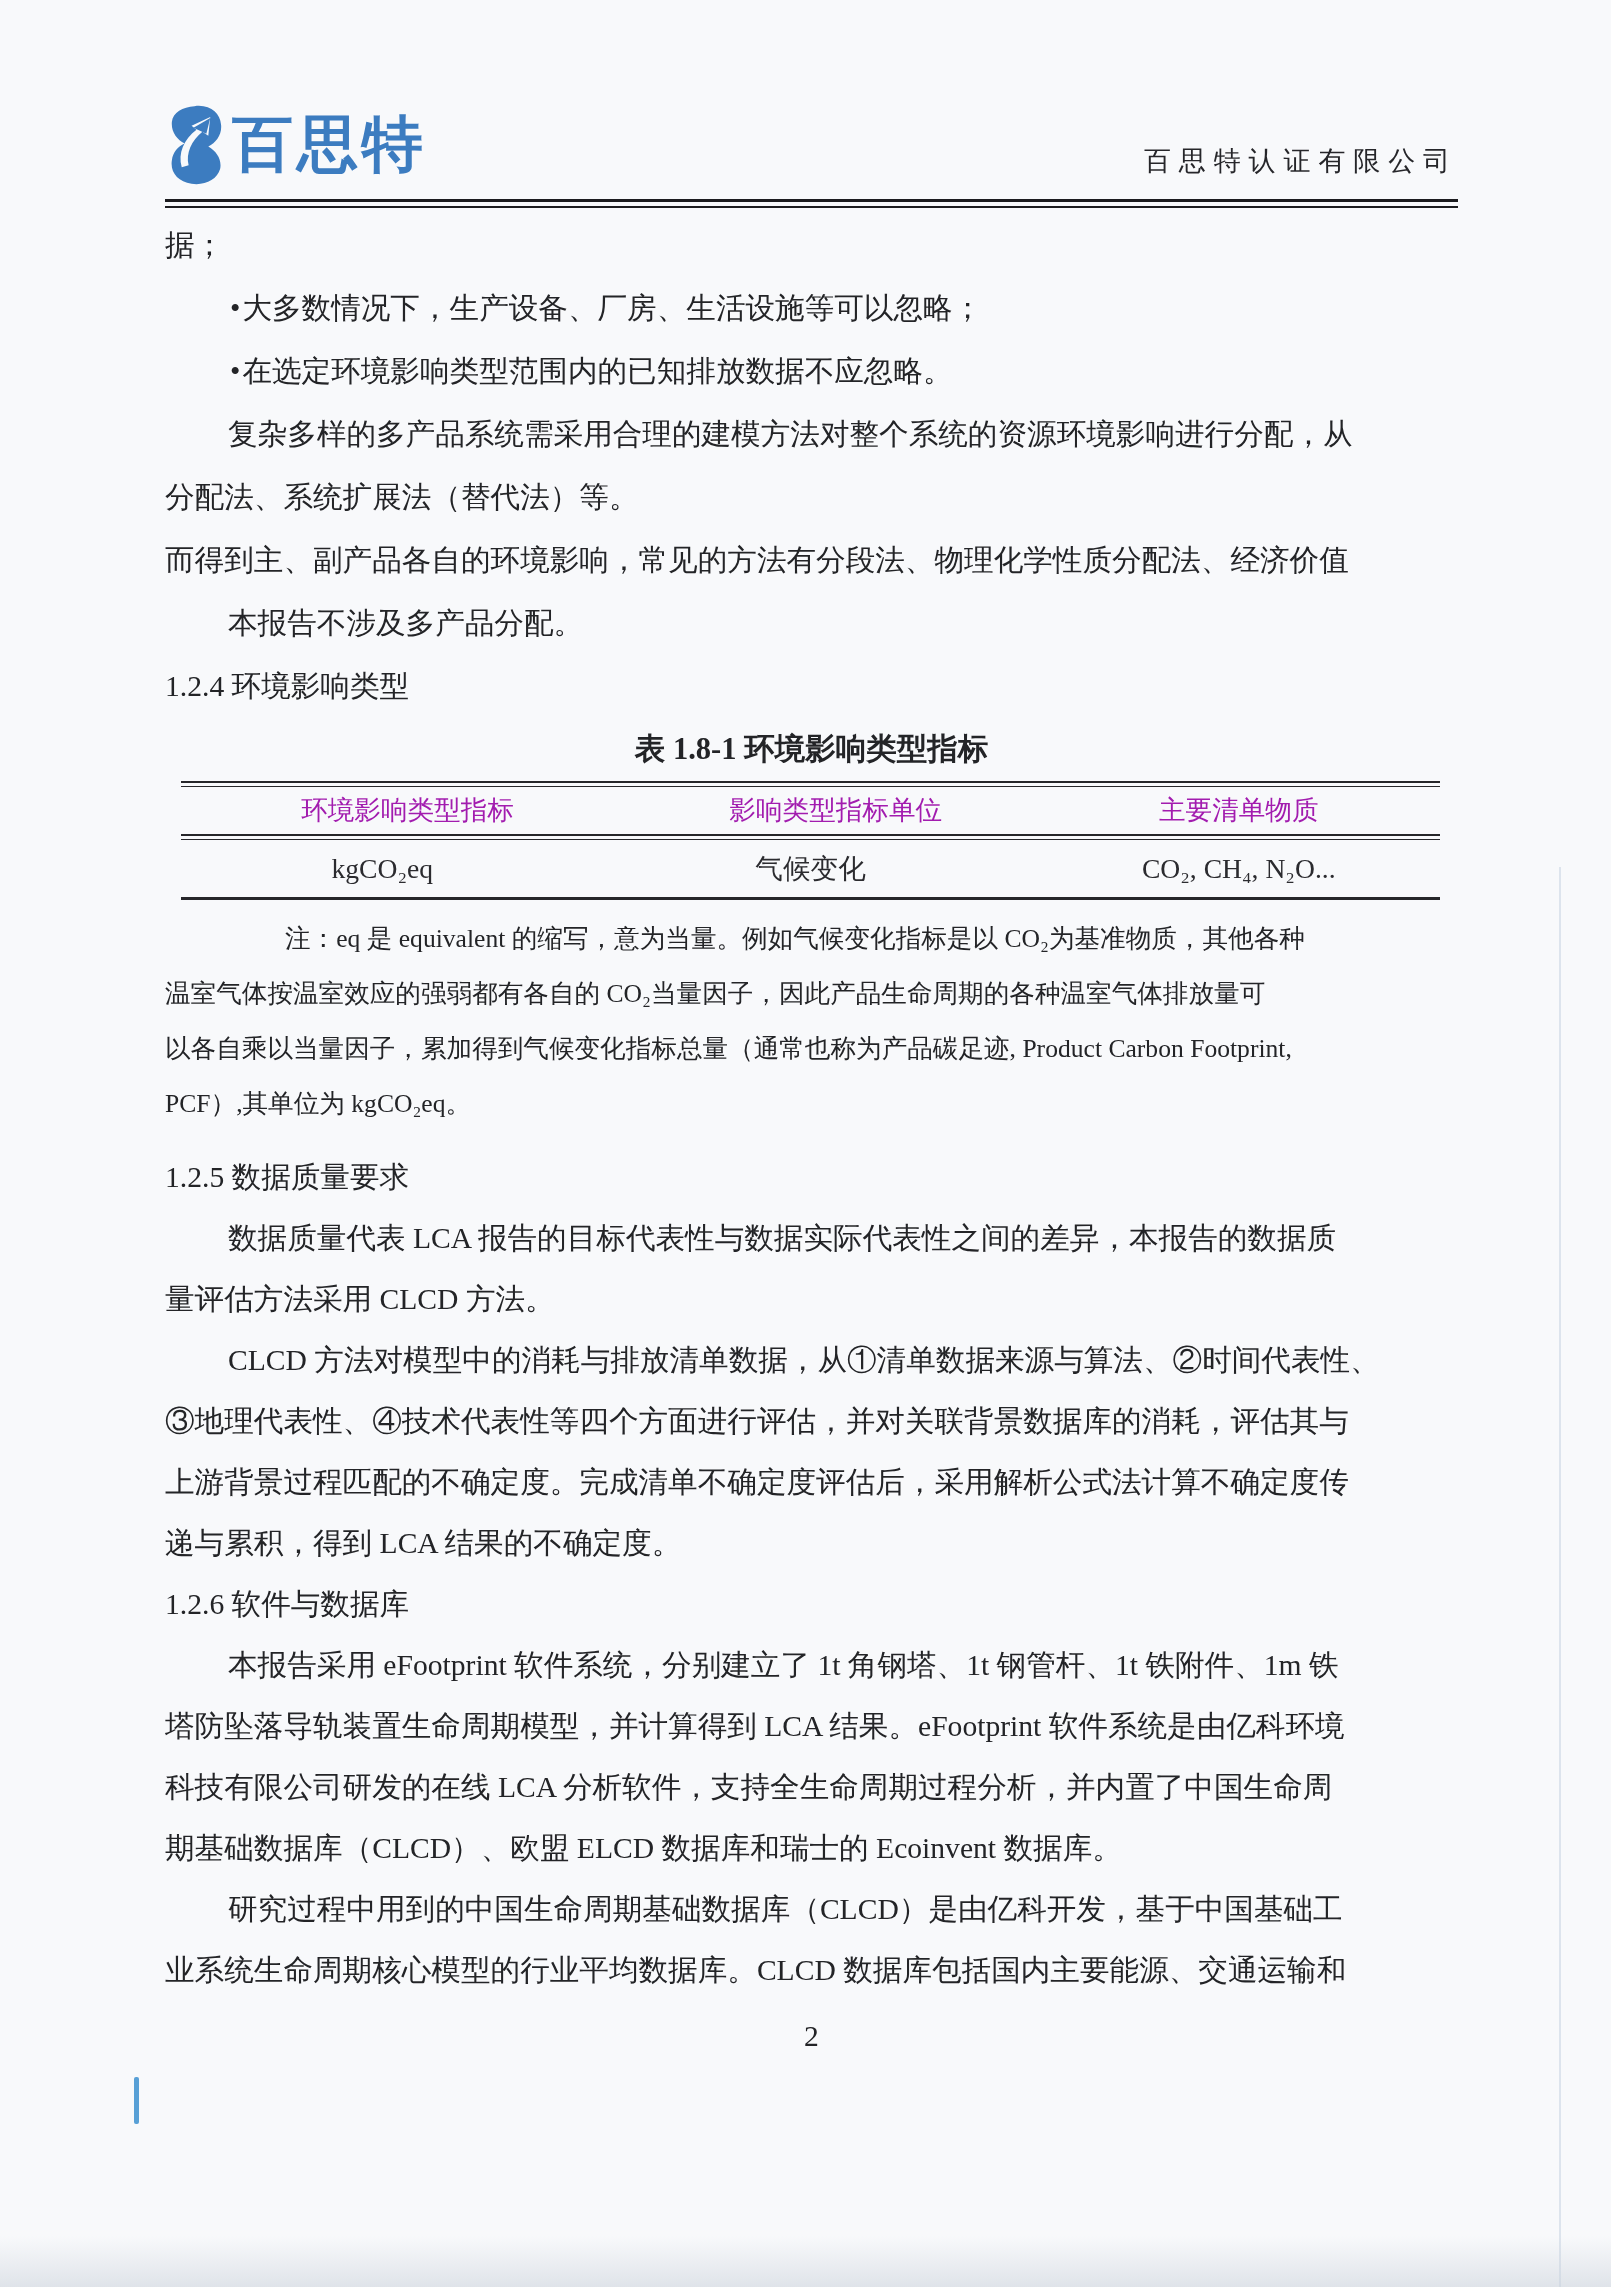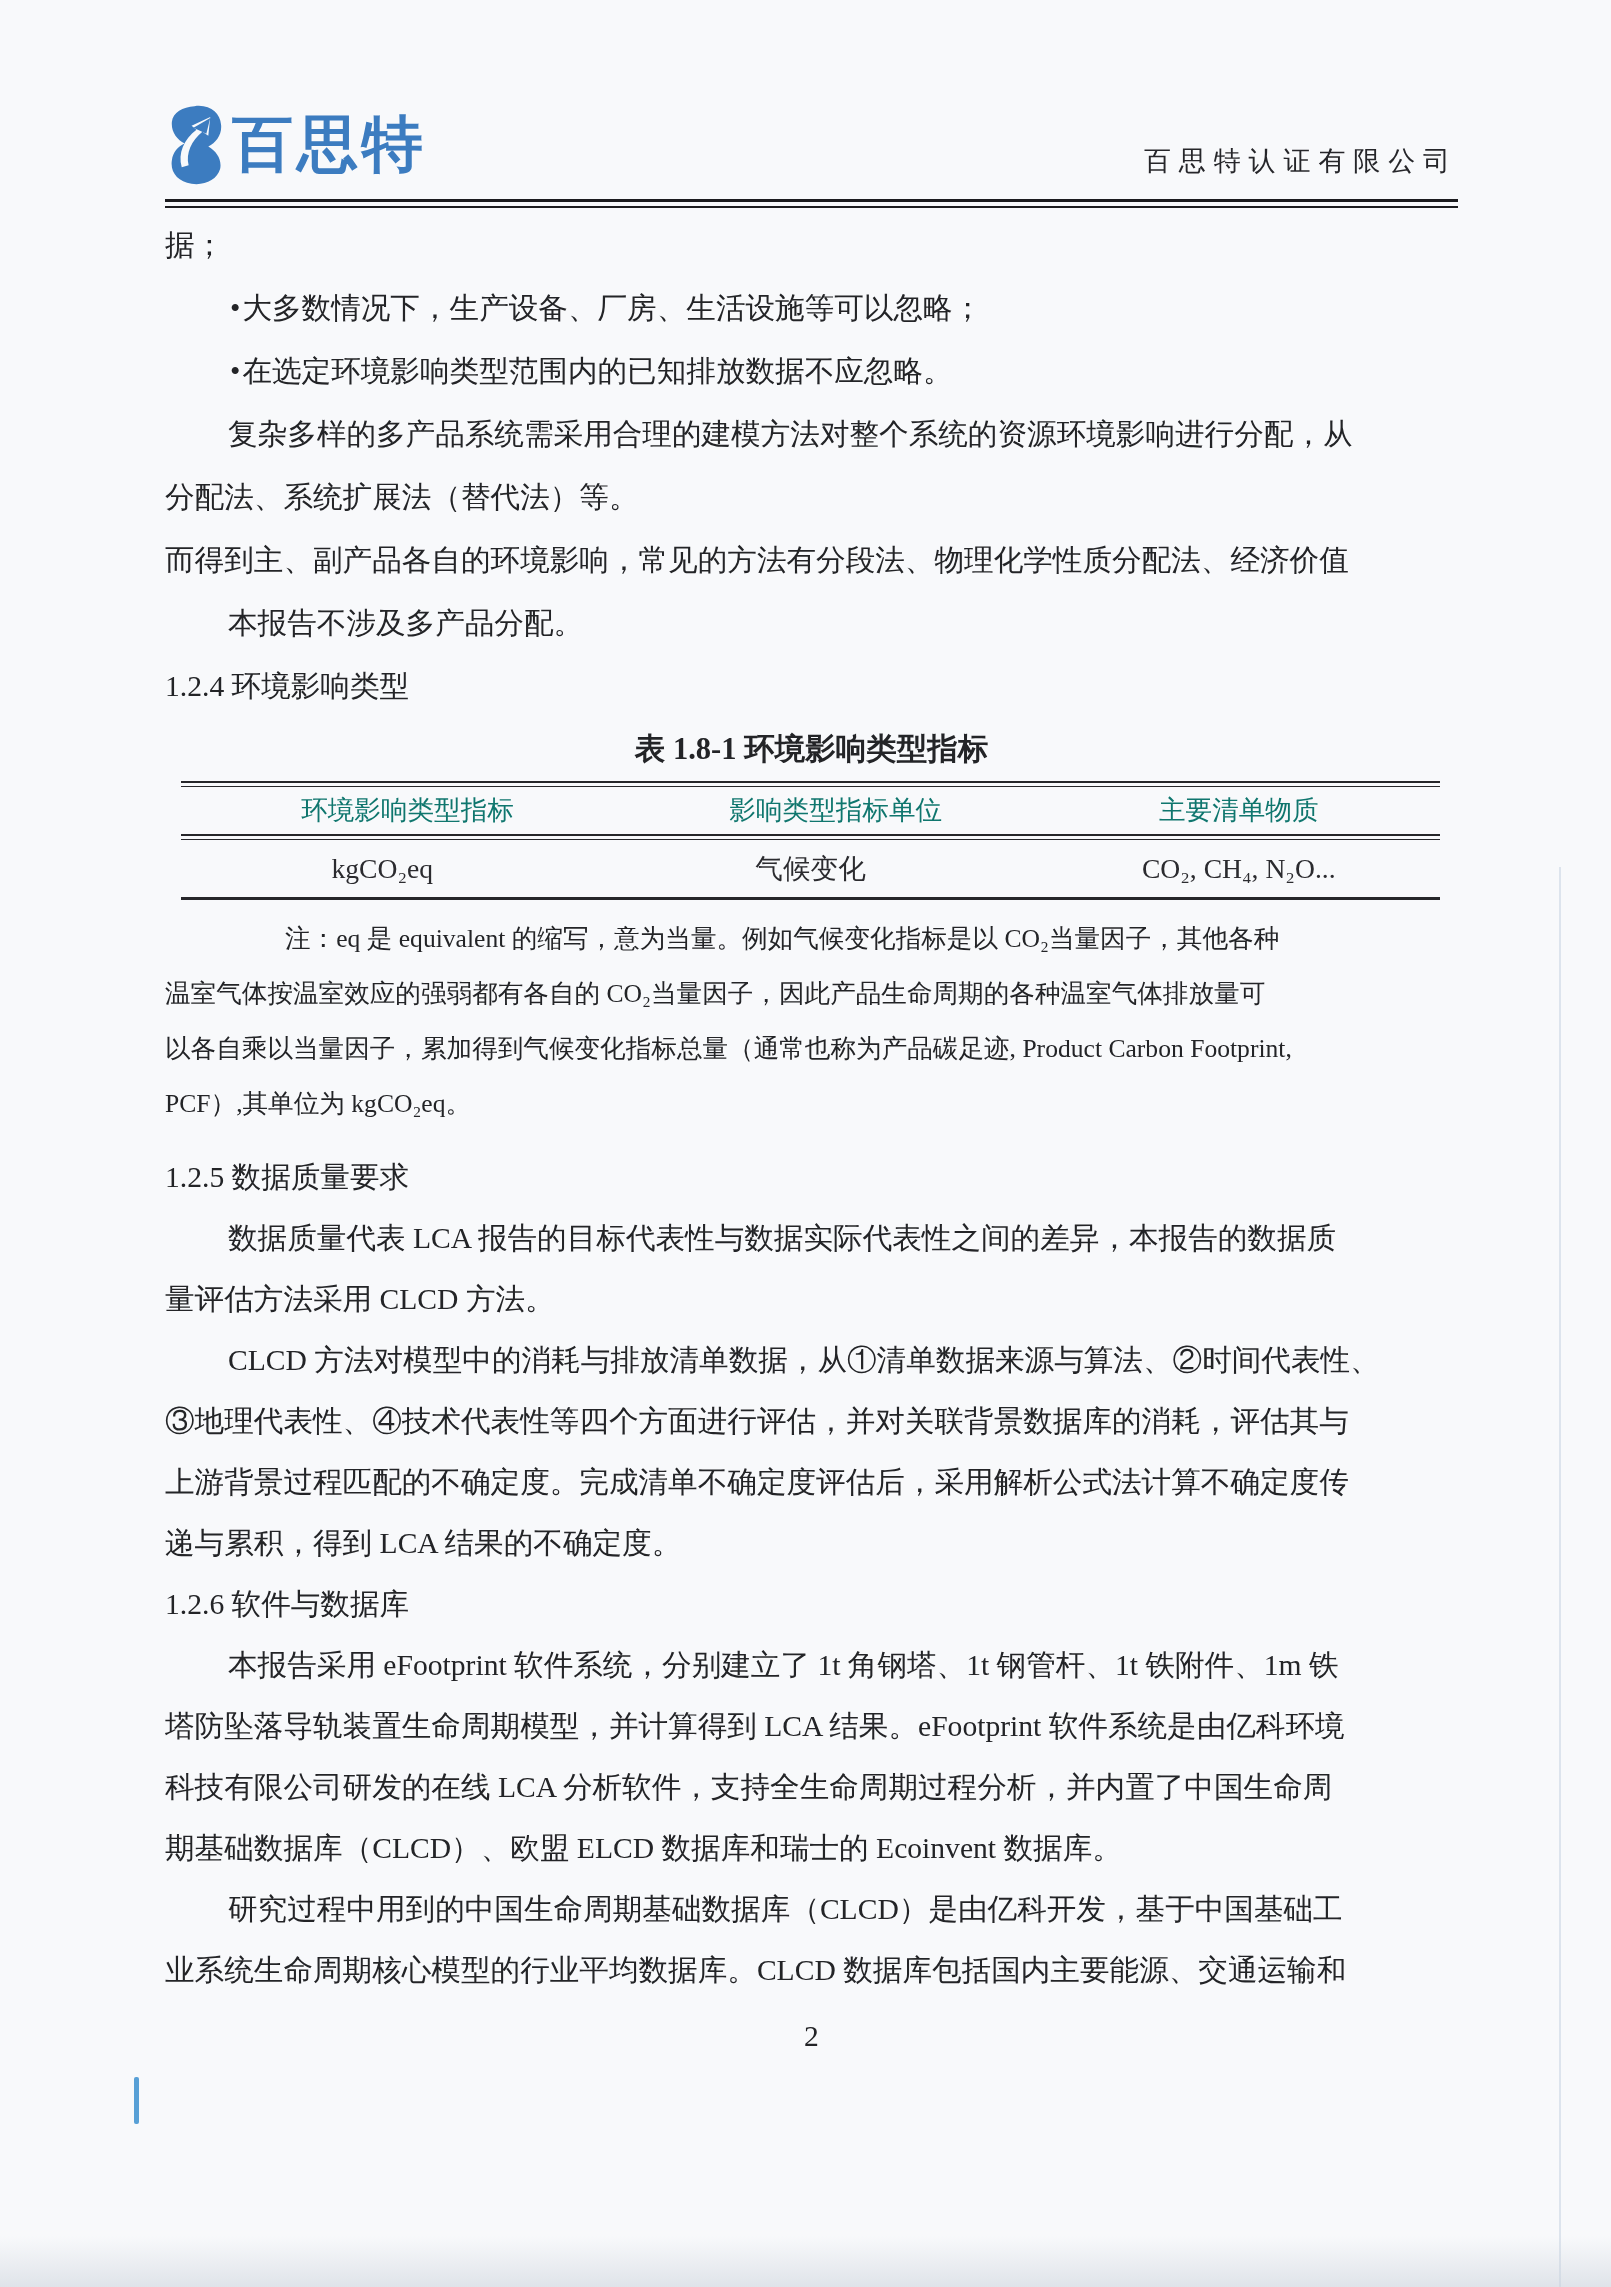--- a/index.html
+++ b/index.html
@@ -38,21 +38,21 @@
   .ln.tight { line-height:61px; }
   .ind { text-indent:63px; }
   .bul { padding-left:65px; }
   .bul .bullet-char { margin-right:2px; }
   .caption { font-weight:700; font-size:30.5px; text-align:center; white-space:nowrap; }
   
   .lca-table { margin:0 17.7px 0 15.8px; }
   .t-rule { height:3px; border-top:2.5px solid #26262a; border-bottom:1.5px solid #26262a; }
   .t-rule.bot { height:0; border-top:3.4px solid #26262a; border-bottom:none; }
   .t-row { display:flex; }
-  .t-row.head { height:47px; line-height:47px; font-size:26.6px; color:#0f766e; }
+  .t-row.head { height:47px; line-height:47px; font-size:26.6px; color:#a21caf; }
   .t-row.data { height:57px; line-height:57px; font-size:27.6px; color:#2b2b2f; }
   .t-cell { text-align:center; white-space:nowrap; }
   .c1 { width:36%; } .c2 { width:32%; } .c3 { width:32%; }
   
   .note-block { margin-top:11.8px; }
   .ln.note { font-size:25.6px; line-height:55px; }
   .note-first { text-indent:120px; }
   
   .sect-late { margin-top:15.8px; }
   
@@ -116,21 +116,21 @@
       <div class="t-rule"></div>
       <div class="t-row data">
         <div class="t-cell c2">kgCO₂eq</div>
         <div class="t-cell c1">气候变化</div>
         <div class="t-cell c3">CO₂, CH₄, N₂O...</div>
       </div>
       <div class="t-rule bot"></div>
     </div>
 
     <div class="note-block">
-      <div class="ln note note-first">注：eq 是 equivalent 的缩写，意为当量。例如气候变化指标是以 CO₂当量因子，其他各种</div>
+      <div class="ln note note-first">注：eq 是 equivalent 的缩写，意为当量。例如气候变化指标是以 CO₂为基准物质，其他各种</div>
       <div class="ln note">温室气体按温室效应的强弱都有各自的 CO₂当量因子，因此产品生命周期的各种温室气体排放量可</div>
       <div class="ln note">以各自乘以当量因子，累加得到气候变化指标总量（通常也称为产品碳足迹, Product Carbon Footprint,</div>
       <div class="ln note">PCF）,其单位为 kgCO₂eq。</div>
     </div>
 
     <div class="sect-late">
       <div class="ln tight">1.2.5 数据质量要求</div>
       <div class="ln tight ind">数据质量代表 LCA 报告的目标代表性与数据实际代表性之间的差异，本报告的数据质</div>
       <div class="ln tight">量评估方法采用 CLCD 方法。</div>
       <div class="ln tight ind">CLCD 方法对模型中的消耗与排放清单数据，从①清单数据来源与算法、②时间代表性、</div>

